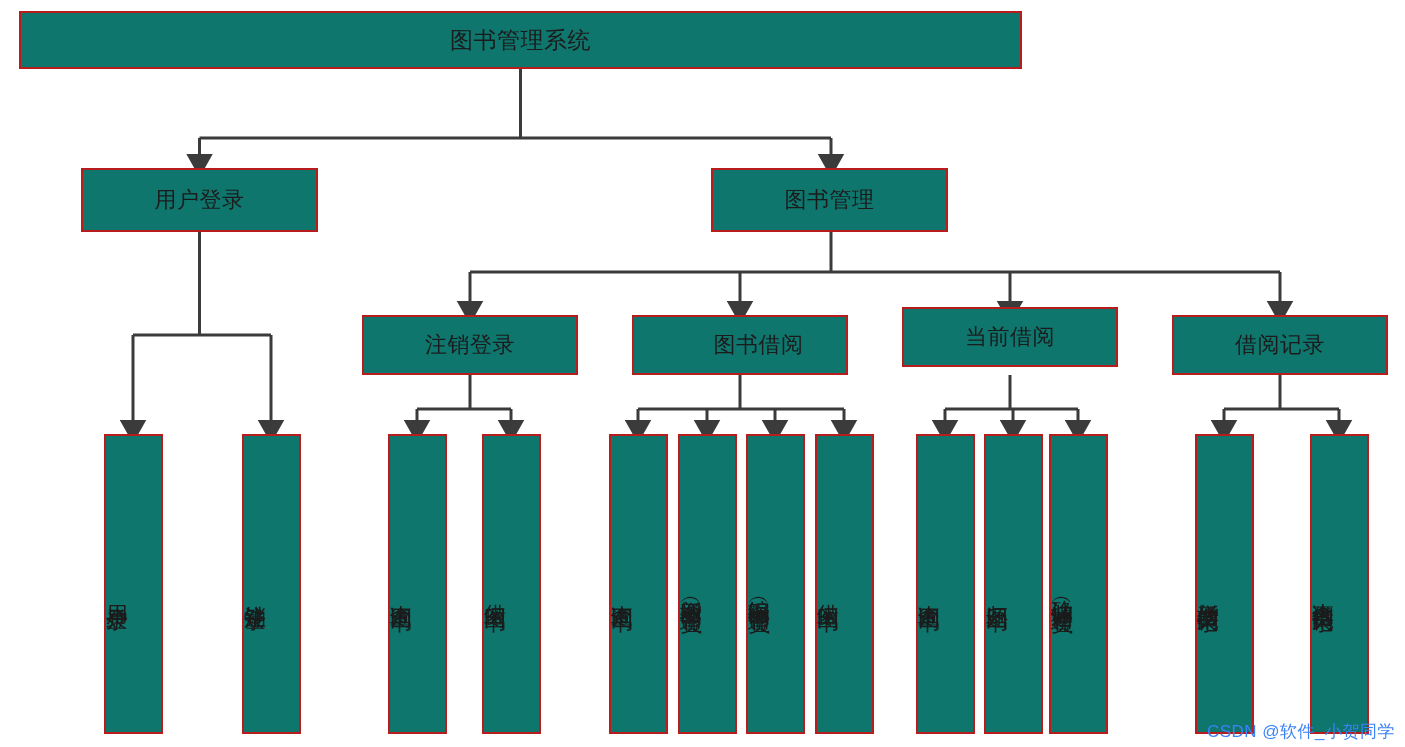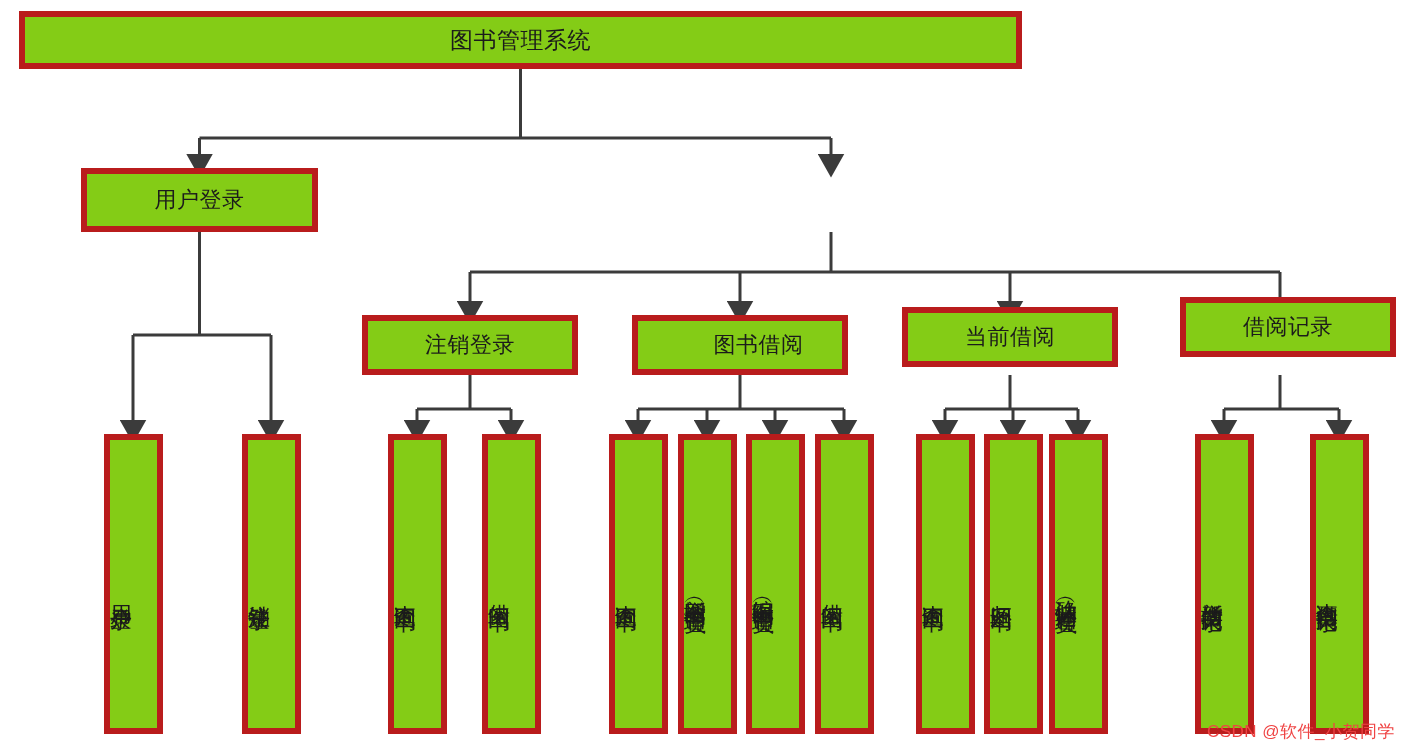--- a/index.html
+++ b/index.html
@@ -28,22 +28,22 @@
   .node-layer {
     position: absolute;
     left: 0;
     top: 0;
     width: 1405px;
     height: 747px;
   }
   .node {
     position: absolute;
     box-sizing: border-box;
-    background: #84cc16;
-    border: 6px solid #b91c1c;
+    background: #0f766e;
+    border: 2px solid #b91c1c;
     display: flex;
     align-items: center;
     justify-content: center;
     color: #1b1b1b;
   }
   .node .node-label {
     display: block;
     text-align: center;
     line-height: 1.15;
     white-space: nowrap;
@@ -66,21 +66,21 @@
     font-size: 22px;
     line-height: 1.05;
     letter-spacing: 2px;
     white-space: nowrap;
   }
   .watermark {
     position: absolute;
     right: 10px;
     bottom: 4px;
     font-size: 17px;
-    color: #ef4444;
+    color: #3b82f6;
     letter-spacing: 0.5px;
     white-space: nowrap;
     pointer-events: none;
   }
 </style>
 </head>
 <body>
 
 <div id="canvas">
 
@@ -136,31 +136,34 @@
 
   <div class="node-layer">
 
     <div class="node root horizontal" style="left:19px; top:11px; width:1003px; height:58px;">
       <span class="node-label">图书管理系统</span>
     </div>
 
     <div class="node horizontal" style="left:81px; top:168px; width:237px; height:64px;">
       <span class="node-label">用户登录</span>
     </div>
+    <div class="node horizontal" style="left:711px; top:168px; width:237px; height:64px;">
+      <span class="node-label">图书管理</span>
+    </div>
 
     <div class="node horizontal" style="left:362px; top:315px; width:216px; height:60px;">
       <span class="node-label">注销登录</span>
     </div>
     <div class="node horizontal" style="left:632px; top:315px; width:216px; height:60px;padding-left:37px;">
       <span class="node-label">图书借阅</span>
     </div>
     <div class="node horizontal" style="left:902px; top:307px; width:216px; height:60px;">
       <span class="node-label">当前借阅</span>
     </div>
-    <div class="node horizontal" style="left:1172px; top:297px; width:216px; height:60px;margin-left:8px;">
+    <div class="node horizontal" style="left:1172px; top:315px; width:216px; height:60px;">
       <span class="node-label">借阅记录</span>
     </div>
 
     <div class="node vertical" style="left:104px; top:434px; width:59px; height:300px;">
       <span class="node-label">用户登录</span>
     </div>
     <div class="node vertical" style="left:242px; top:434px; width:59px; height:300px;">
       <span class="node-label">注销登录</span>
     </div>
 

